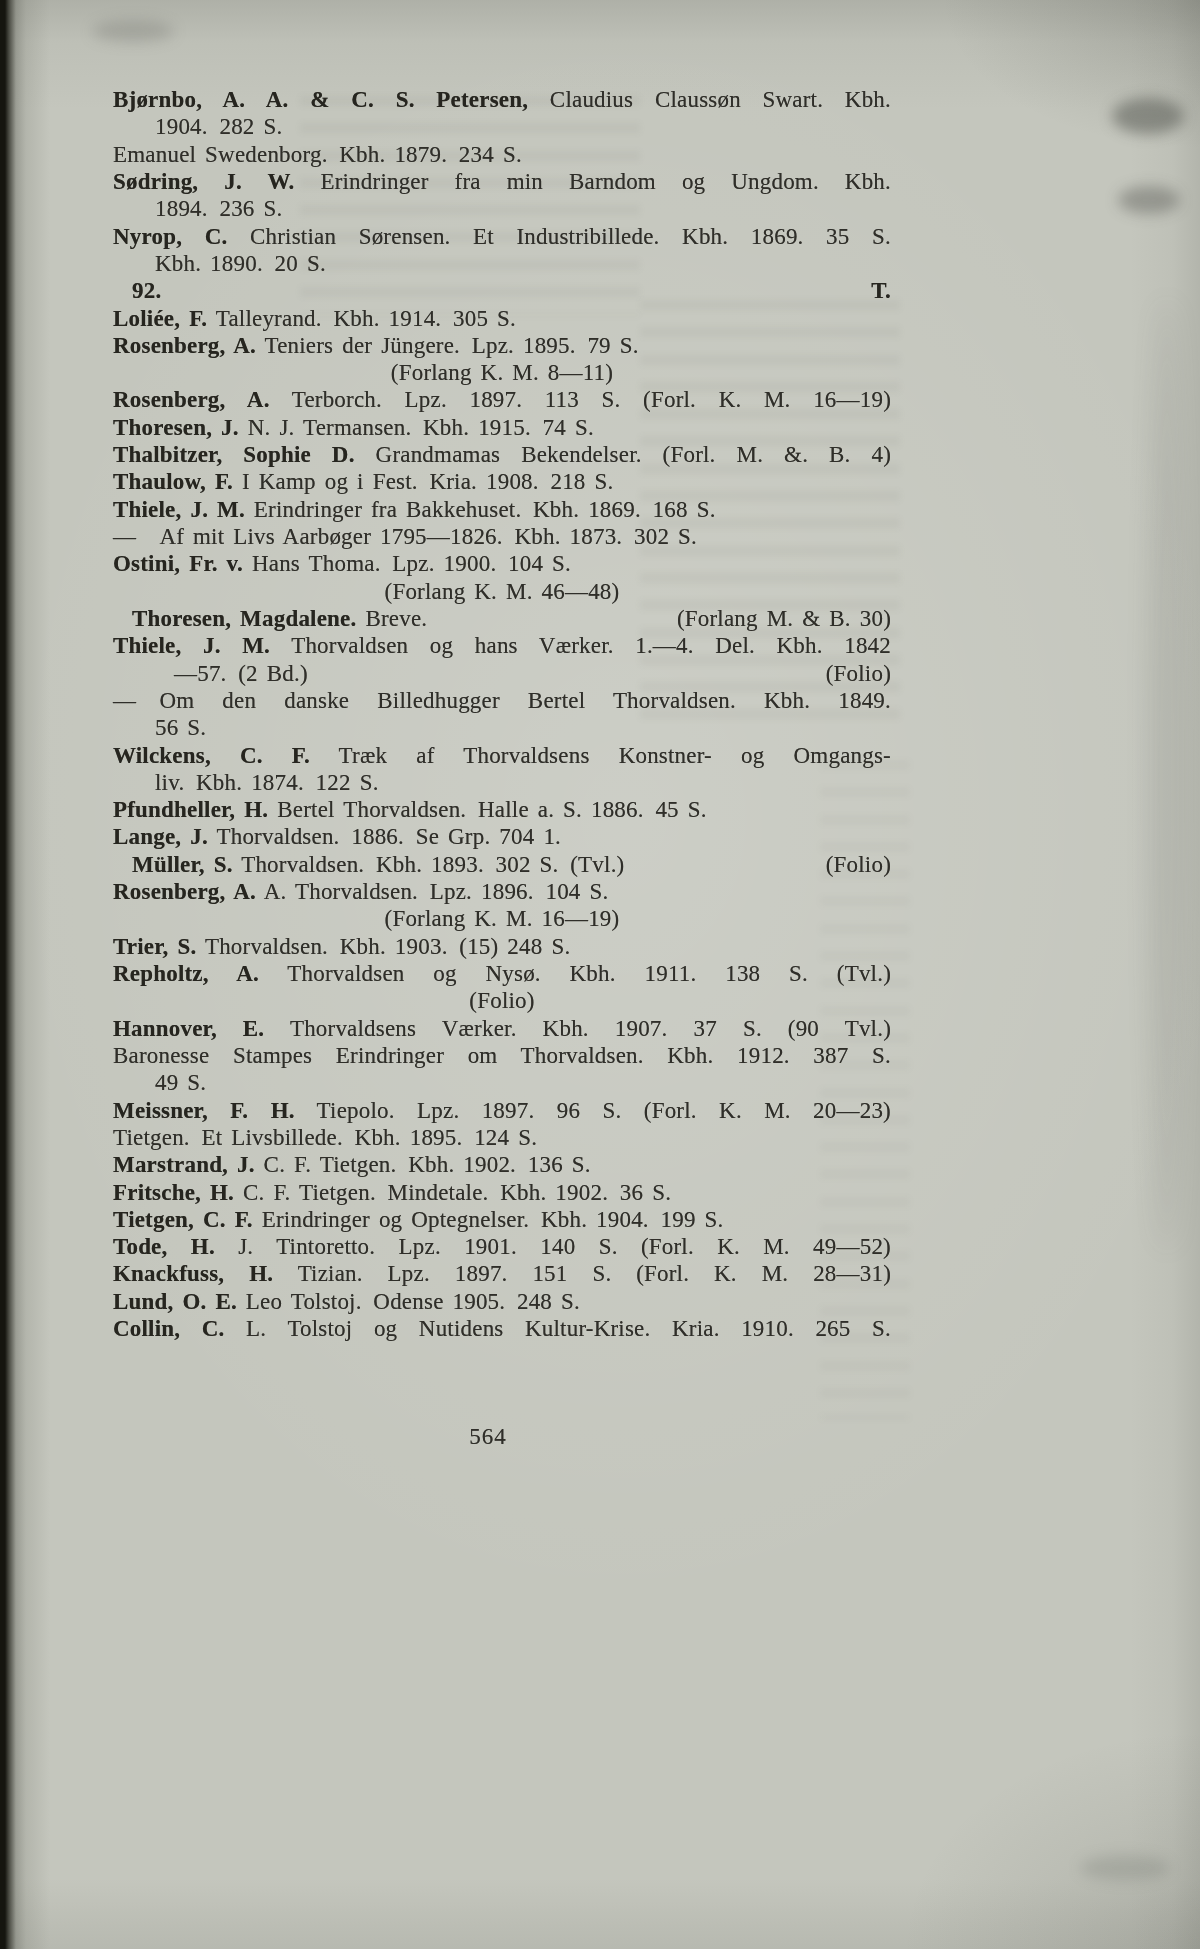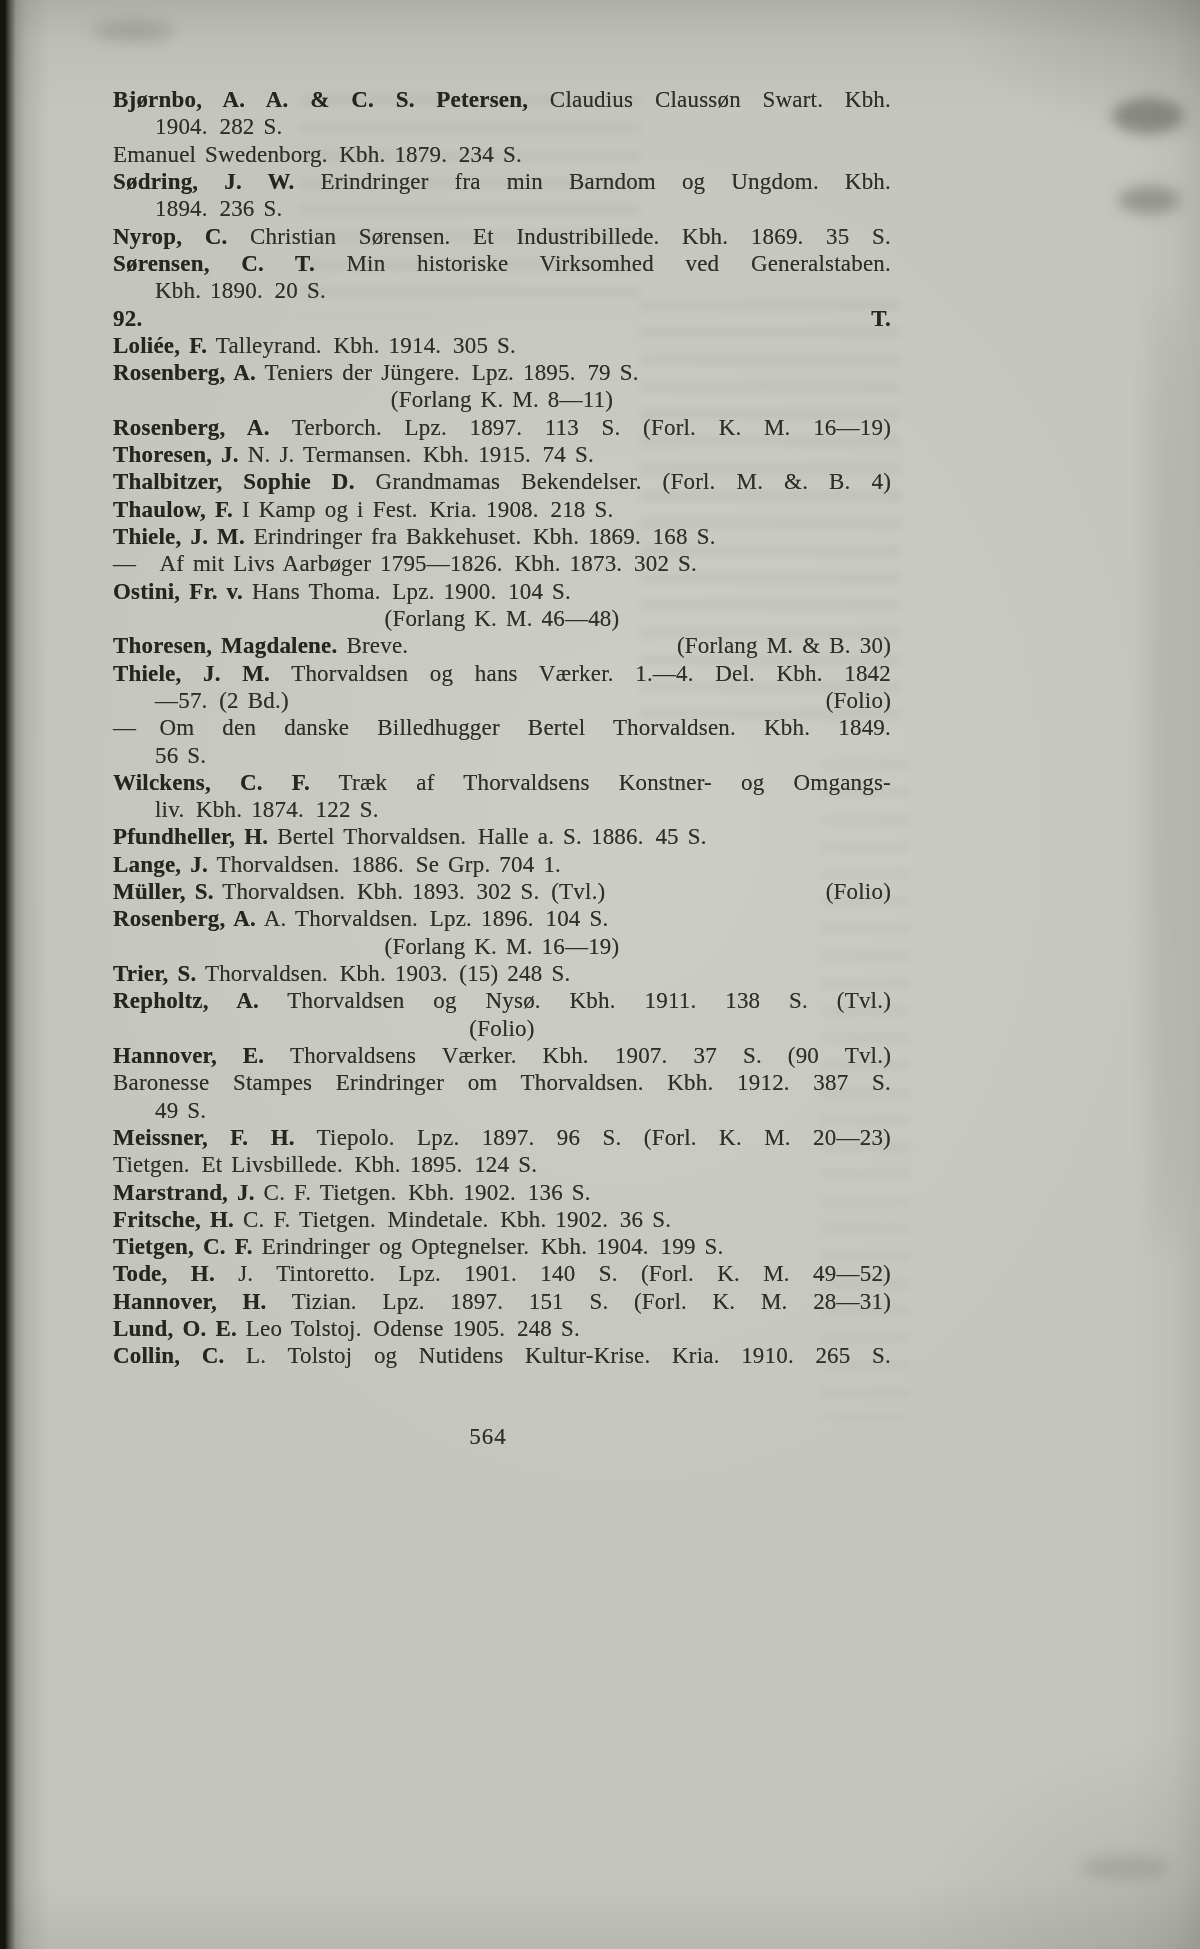--- a/index.html
+++ b/index.html
@@ -60,21 +60,21 @@
     word-spacing:3px;
     letter-spacing:0.2px;
     text-shadow: 0 0 0.5px rgba(45,45,40,0.55);
     font-family: Liberation Serif, serif;
   }
   .line { height:27.32px; overflow:visible; }
   .line.indent { padding-left:42px; }
   .line.align-left { text-align:left; }
   .line.align-right { text-align:center; }
   .line.align-justify { text-align:justify; text-align-last:justify; }
-  .line.align-flex { display:flex; justify-content:space-between; align-items:baseline; }
+  .line.align-flex { display:flex; justify-content:space-between; align-items:baseline;margin-left:19px; }
   .line b, .bold { font-weight:bold; color:#26251f; }
 
   .pagenum {
     position:absolute; left:99px; top:1424px; width:778px;
     text-align:center; font-size:23px; color:#2f2e29;
     letter-spacing:1px;
     text-shadow: 0 0 0.5px rgba(45,45,40,0.55);
   }
 </style>
 </head>
@@ -93,21 +93,20 @@
   <div class="smudge s5"></div>
   <div class="left-edge"></div>
 
   <div class="textblock" id="textblock">
       <div class="line align-justify"><span class="left-part"><b>Bjørnbo, A. A. &amp; C. S. Petersen,</b> Claudius Claussøn Swart. Kbh.</span></div>
       <div class="line align-left indent"><span class="left-part">1904. 282 S.</span></div>
       <div class="line align-left"><span class="left-part">Emanuel Swedenborg. Kbh. 1879. 234 S.</span></div>
       <div class="line align-justify"><span class="left-part"><b>Sødring, J. W.</b> Erindringer fra min Barndom og Ungdom. Kbh.</span></div>
       <div class="line align-left indent"><span class="left-part">1894. 236 S.</span></div>
       <div class="line align-justify"><span class="left-part"><b>Nyrop, C.</b> Christian Sørensen. Et Industribillede. Kbh. 1869. 35 S.</span></div>
-      <div class="line align-justify"><span class="left-part"><b>Sørensen, C. T.</b> Min historiske Virksomhed ved Generalstaben.</span></div>
       <div class="line align-left indent"><span class="left-part">Kbh. 1890. 20 S.</span></div>
       <div class="line align-flex">
         <span class="left-part"><b>92.</b></span>
         <span class="right-part bold">T.</span>
       </div>
       <div class="line align-left"><span class="left-part"><b>Loliée, F.</b> Talleyrand. Kbh. 1914. 305 S.</span></div>
       <div class="line align-left"><span class="left-part"><b>Rosenberg, A.</b> Teniers der Jüngere. Lpz. 1895. 79 S.</span></div>
       <div class="line align-right"><span class="left-part">(Forlang K. M. 8—11)</span></div>
       <div class="line align-justify"><span class="left-part"><b>Rosenberg, A.</b> Terborch. Lpz. 1897. 113 S. (Forl. K. M. 16—19)</span></div>
       <div class="line align-left"><span class="left-part"><b>Thoresen, J.</b> N. J. Termansen. Kbh. 1915. 74 S.</span></div>
@@ -143,19 +142,19 @@
       <div class="line align-right"><span class="left-part">(Folio)</span></div>
       <div class="line align-justify"><span class="left-part"><b>Hannover, E.</b> Thorvaldsens Værker. Kbh. 1907. 37 S. (90 Tvl.)</span></div>
       <div class="line align-justify"><span class="left-part">Baronesse Stampes Erindringer om Thorvaldsen. Kbh. 1912. 387 S.</span></div>
       <div class="line align-left indent"><span class="left-part">49 S.</span></div>
       <div class="line align-justify"><span class="left-part"><b>Meissner, F. H.</b> Tiepolo. Lpz. 1897. 96 S. (Forl. K. M. 20—23)</span></div>
       <div class="line align-left"><span class="left-part">Tietgen. Et Livsbillede. Kbh. 1895. 124 S.</span></div>
       <div class="line align-left"><span class="left-part"><b>Marstrand, J.</b> C. F. Tietgen. Kbh. 1902. 136 S.</span></div>
       <div class="line align-left"><span class="left-part"><b>Fritsche, H.</b> C. F. Tietgen. Mindetale. Kbh. 1902. 36 S.</span></div>
       <div class="line align-left"><span class="left-part"><b>Tietgen, C. F.</b> Erindringer og Optegnelser. Kbh. 1904. 199 S.</span></div>
       <div class="line align-justify"><span class="left-part"><b>Tode, H.</b> J. Tintoretto. Lpz. 1901. 140 S. (Forl. K. M. 49—52)</span></div>
-      <div class="line align-justify"><span class="left-part"><b>Hannover, H.</b> Tizian. Lpz. 1897. 151 S. (Forl. K. M. 28—31)</span></div>
+      <div class="line align-justify"><span class="left-part"><b>Knackfuss, H.</b> Tizian. Lpz. 1897. 151 S. (Forl. K. M. 28—31)</span></div>
       <div class="line align-left"><span class="left-part"><b>Lund, O. E.</b> Leo Tolstoj. Odense 1905. 248 S.</span></div>
       <div class="line align-justify"><span class="left-part"><b>Collin, C.</b> L. Tolstoj og Nutidens Kultur-Krise. Kria. 1910. 265 S.</span></div>
     </div>
 
   <div class="pagenum">564</div>
 </div>
 
 </body></html>

